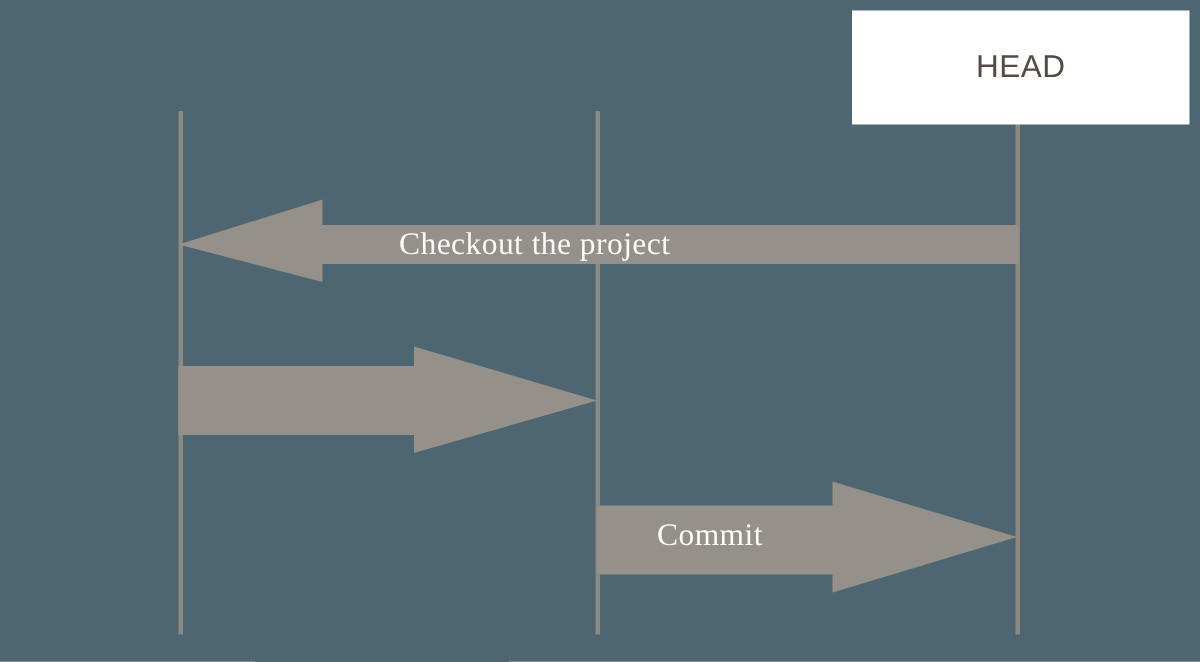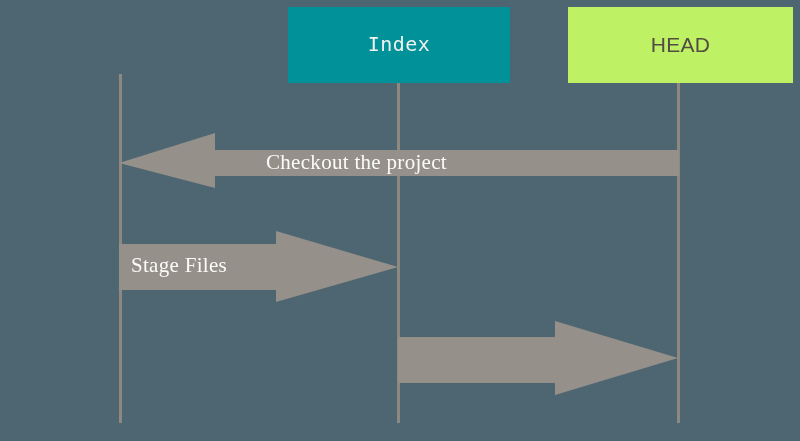--- a/index.html
+++ b/index.html
@@ -59,21 +59,21 @@
     background: #f4502a;
   }
   #box-index {
     left: 288px;
     width: 222px;
     background: #009199;
   }
   #box-head {
     left: 568px;
     width: 225px;
-    background: #bef264;
+    background: #ffffff;
   }
   #box-head .area-label {
     font-family: "Liberation Sans", sans-serif;
     color: #544c44;
     font-size: 21px;
     letter-spacing: 0.3px;
   }
 
   
   .arrow {
@@ -107,41 +107,38 @@
 </head>
 <body>
 
 <div id="diagram">
 
   <div class="lifeline" id="lifeline-working-directory"></div>
   <div class="lifeline" id="lifeline-index"></div>
   <div class="lifeline" id="lifeline-head"></div>
 
 
-  <div class="area-box" id="box-index">
-    <span class="area-label">Index</span>
-  </div>
 
   <div class="area-box" id="box-head">
     <span class="area-label">HEAD</span>
   </div>
 
   <div class="arrow" id="arrow-checkout">
     <svg width="560" height="58" viewBox="0 0 560 58">
       <polygon points="0,32 96,2 96,19 560,19 560,45 96,45 96,57" fill="#96908a"></polygon>
     </svg>
   </div>
   <span class="arrow-label" id="label-checkout">Checkout the project</span>
 
   <div class="arrow" id="arrow-stage-files">
     <svg width="279" height="71" viewBox="0 0 279 71">
       <polygon points="279,36 157,0 157,13 0,13 0,59 157,59 157,71" fill="#96908a"></polygon>
     </svg>
   </div>
-  <span class="arrow-label" id="label-stage-files">Stage Files</span>
 
   <div class="arrow" id="arrow-commit">
     <svg width="280" height="74" viewBox="0 0 280 74">
       <polygon points="280,37 157,0 157,16 0,16 0,62 157,62 157,74" fill="#96908a"></polygon>
     </svg>
   </div>
+  <span class="arrow-label" id="label-commit">Commit</span>
 
 </div>
 
 </body></html>

